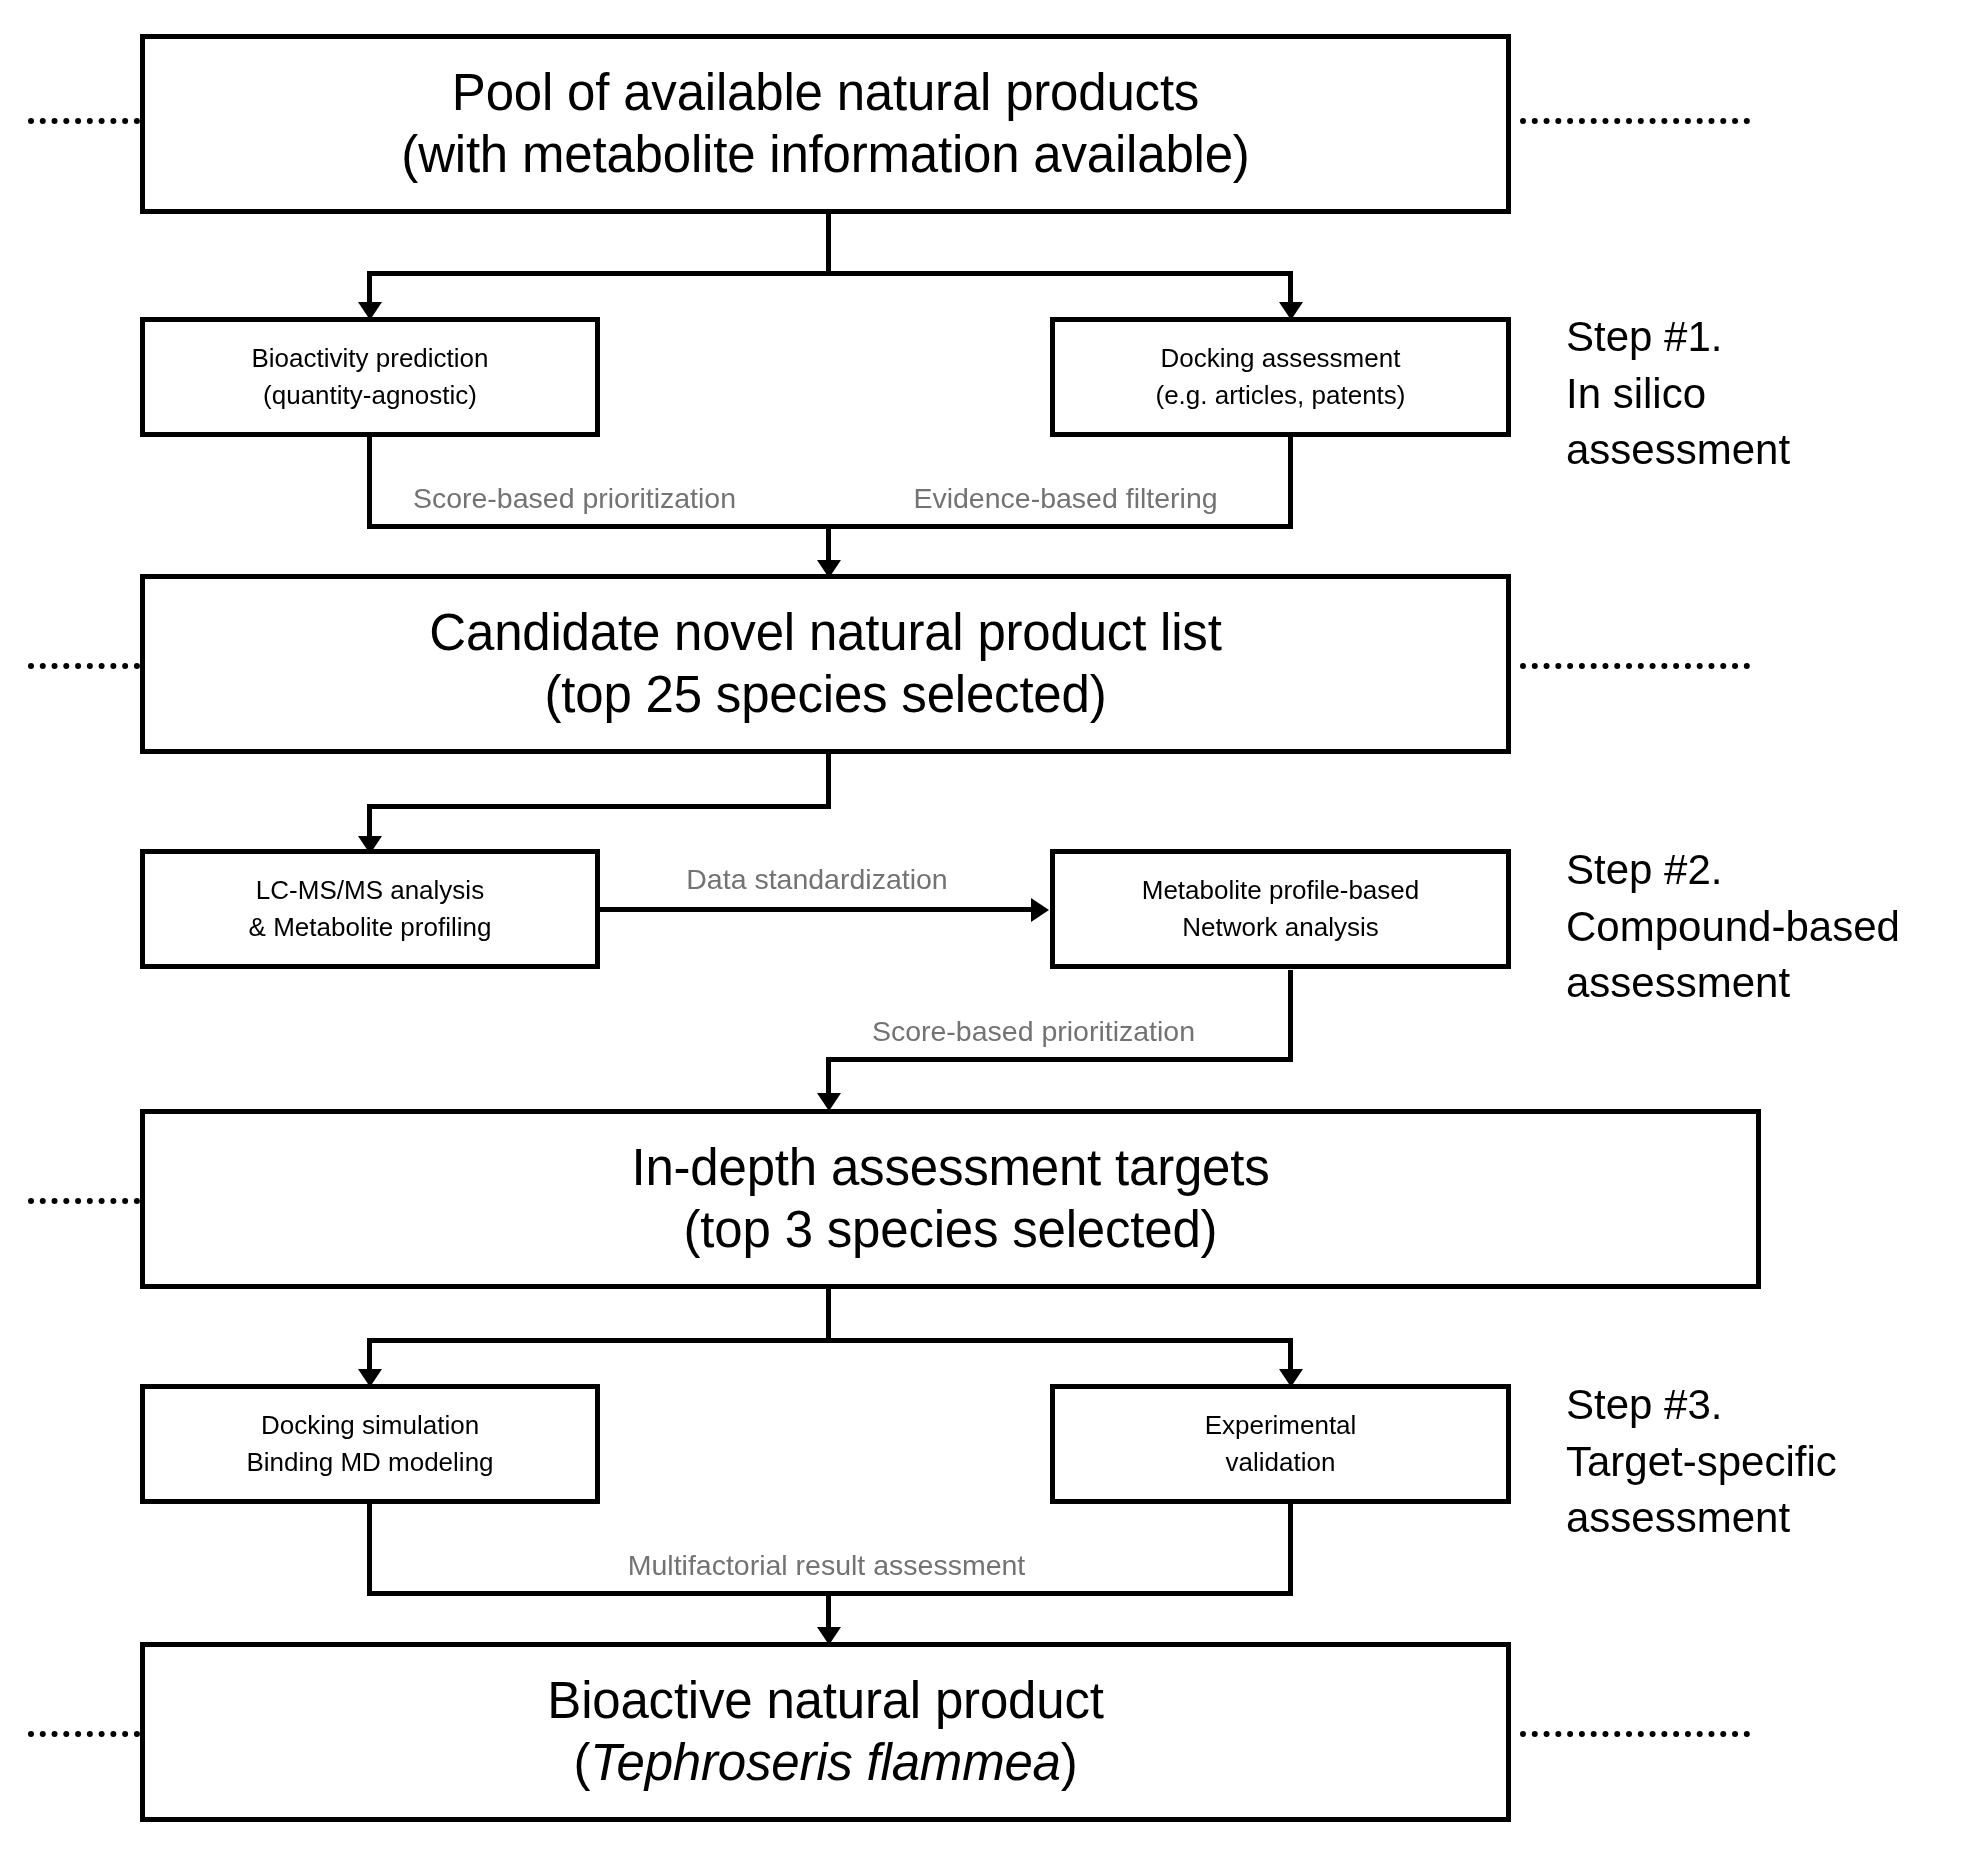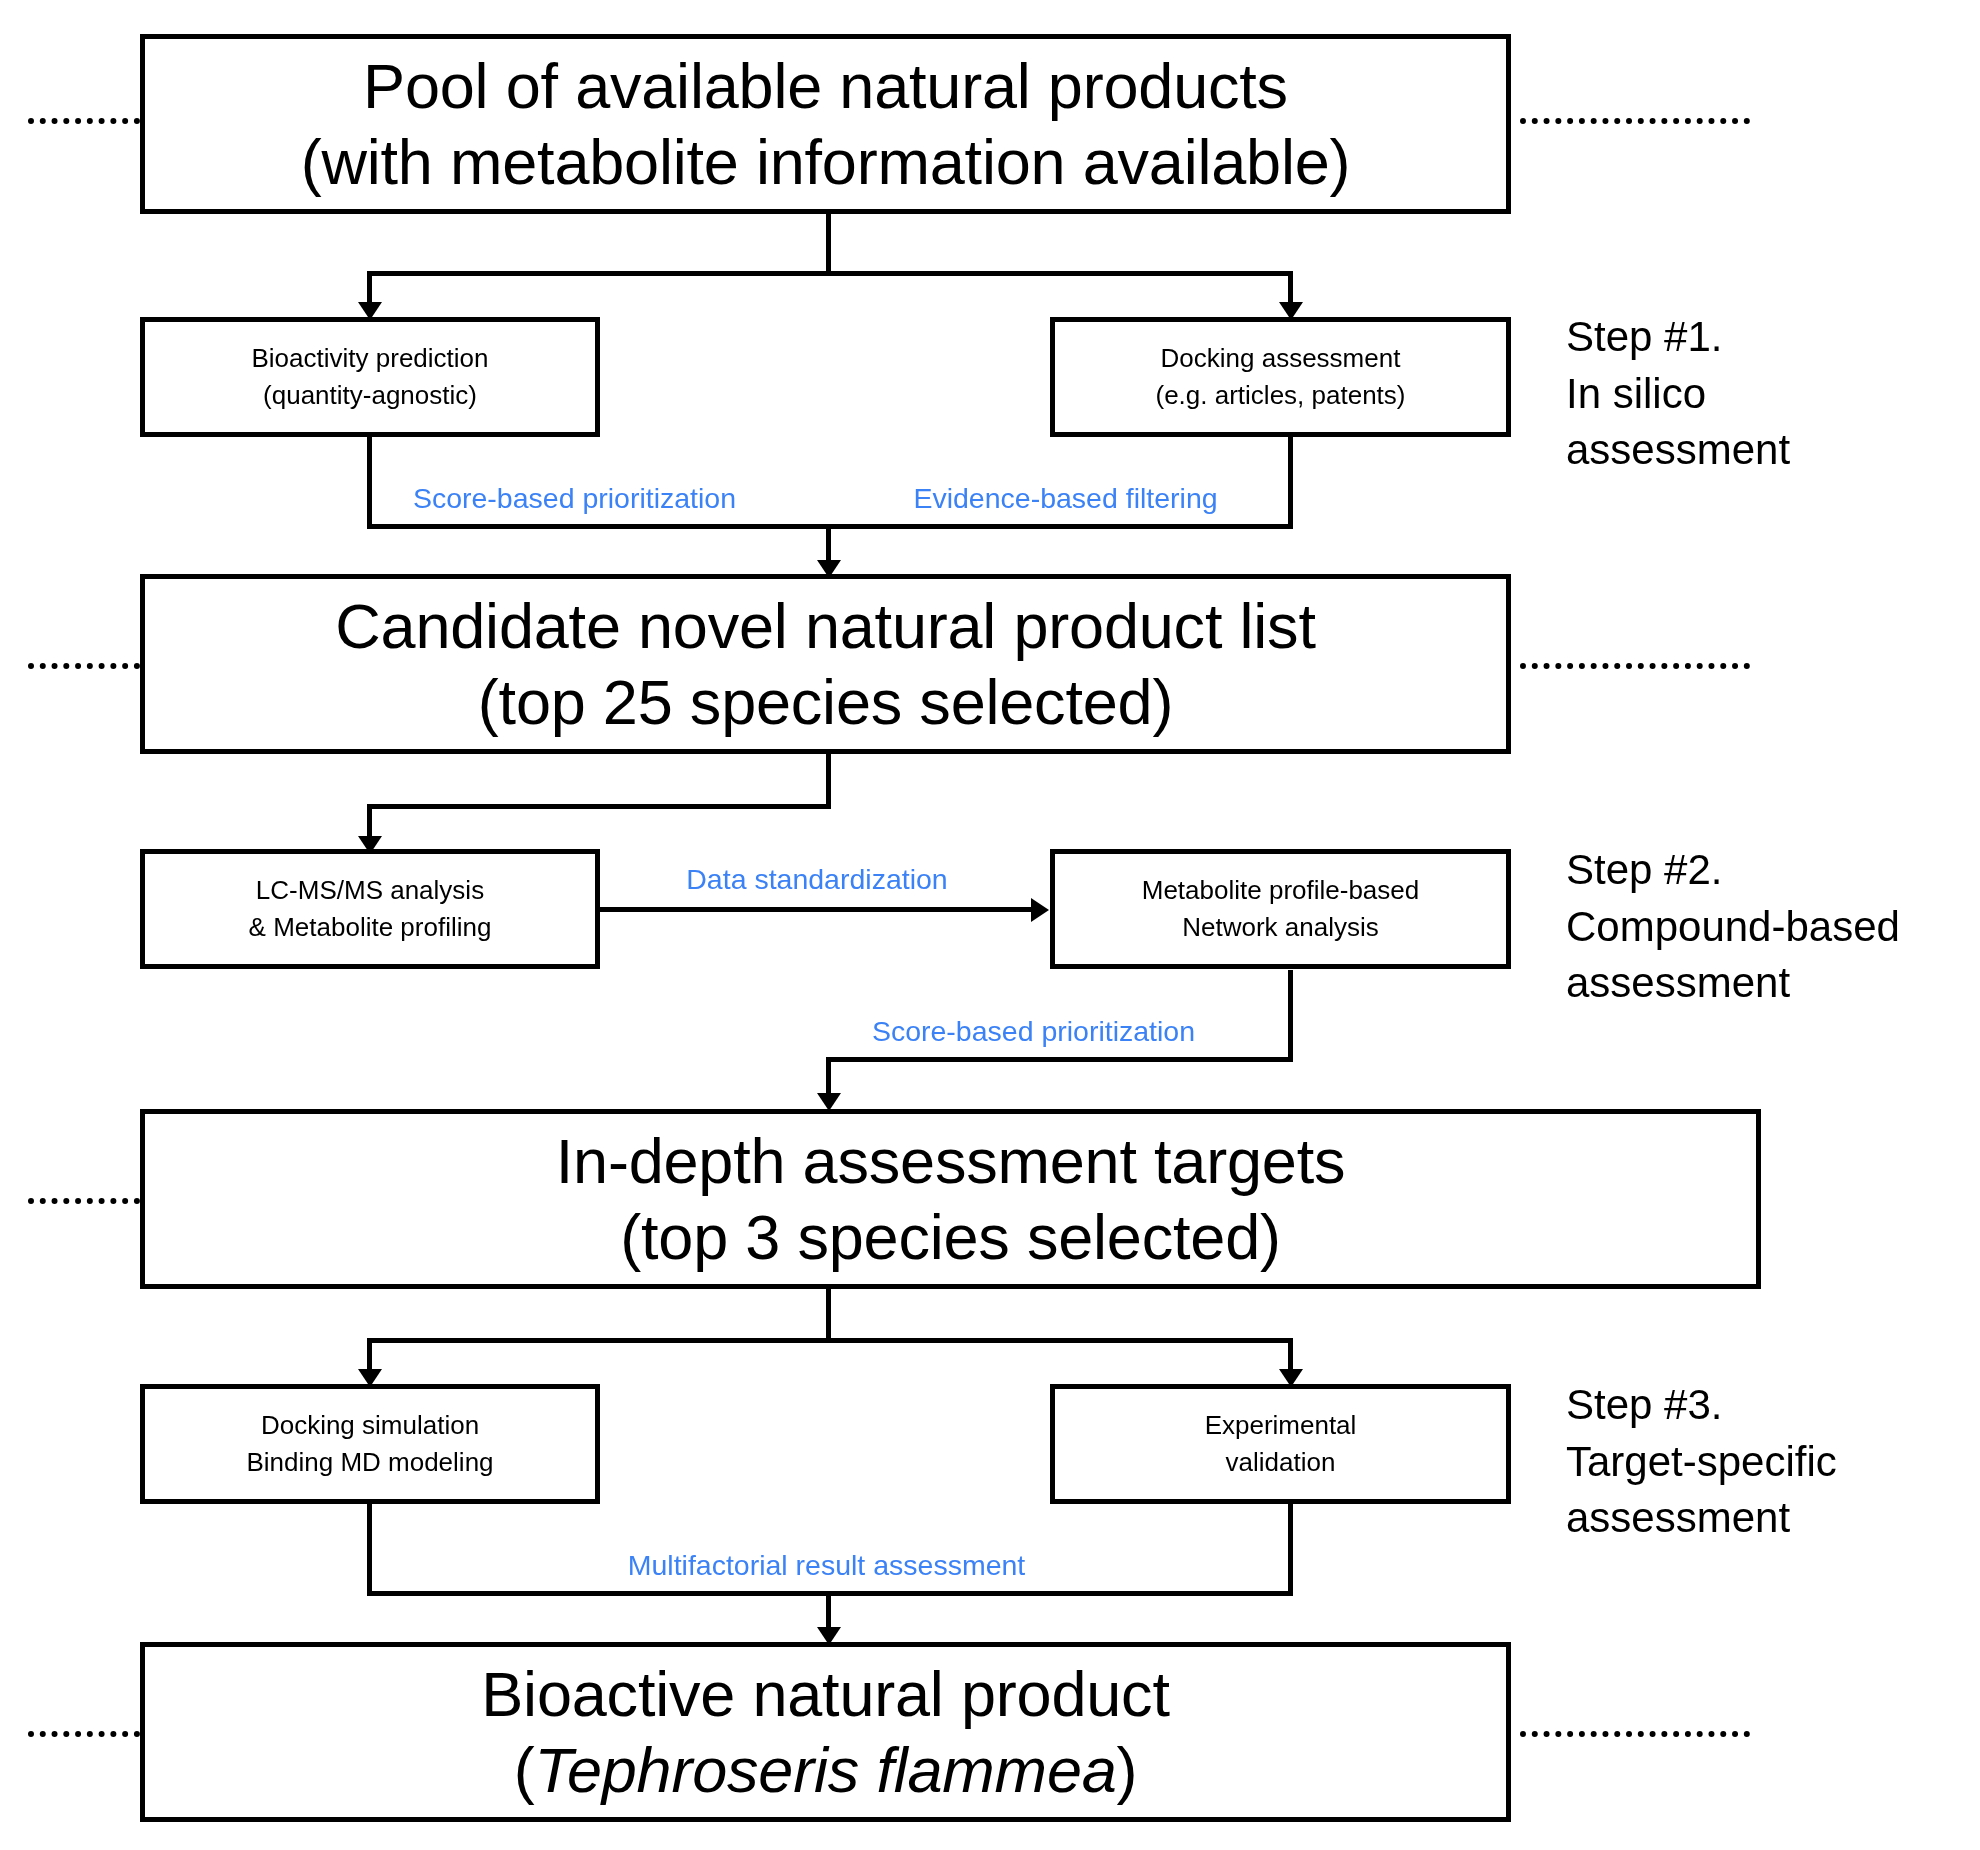--- a/index.html
+++ b/index.html
@@ -17,21 +17,21 @@
     border: 5.5px solid #000;
     background: #fff;
     display: flex;
     flex-direction: column;
     align-items: center;
     justify-content: center;
     text-align: center;
     color: #000;
     line-height: 1.18;
   }
-  .box.major { font-size: 63px; letter-spacing: -0.2px; }
+  .box.major { font-size: 51px; letter-spacing: -0.2px; }
   .box.minor { font-size: 26px; }
   .box .ln { display: block; white-space: nowrap; }
   .box.major .ln + .ln { margin-top: 2px; }
   .box.minor .ln + .ln { margin-top: 6.4px; }
   .ital { font-style: italic; }
 
   
   .dots {
     position: absolute;
     height: 0;
@@ -53,21 +53,21 @@
     width: 0; height: 0;
     border-top: 12px solid transparent;
     border-bottom: 12px solid transparent;
     border-left: 18.4px solid #000;
   }
 
   
   .edge-label {
     position: absolute;
     font-size: 28.5px;
-    color: #3b82f6;
+    color: #737373;
     white-space: nowrap;
     text-align: center;
   }
 
   
   .step-label {
     position: absolute;
     font-size: 42px;
     color: #000;
     line-height: 1.35;

